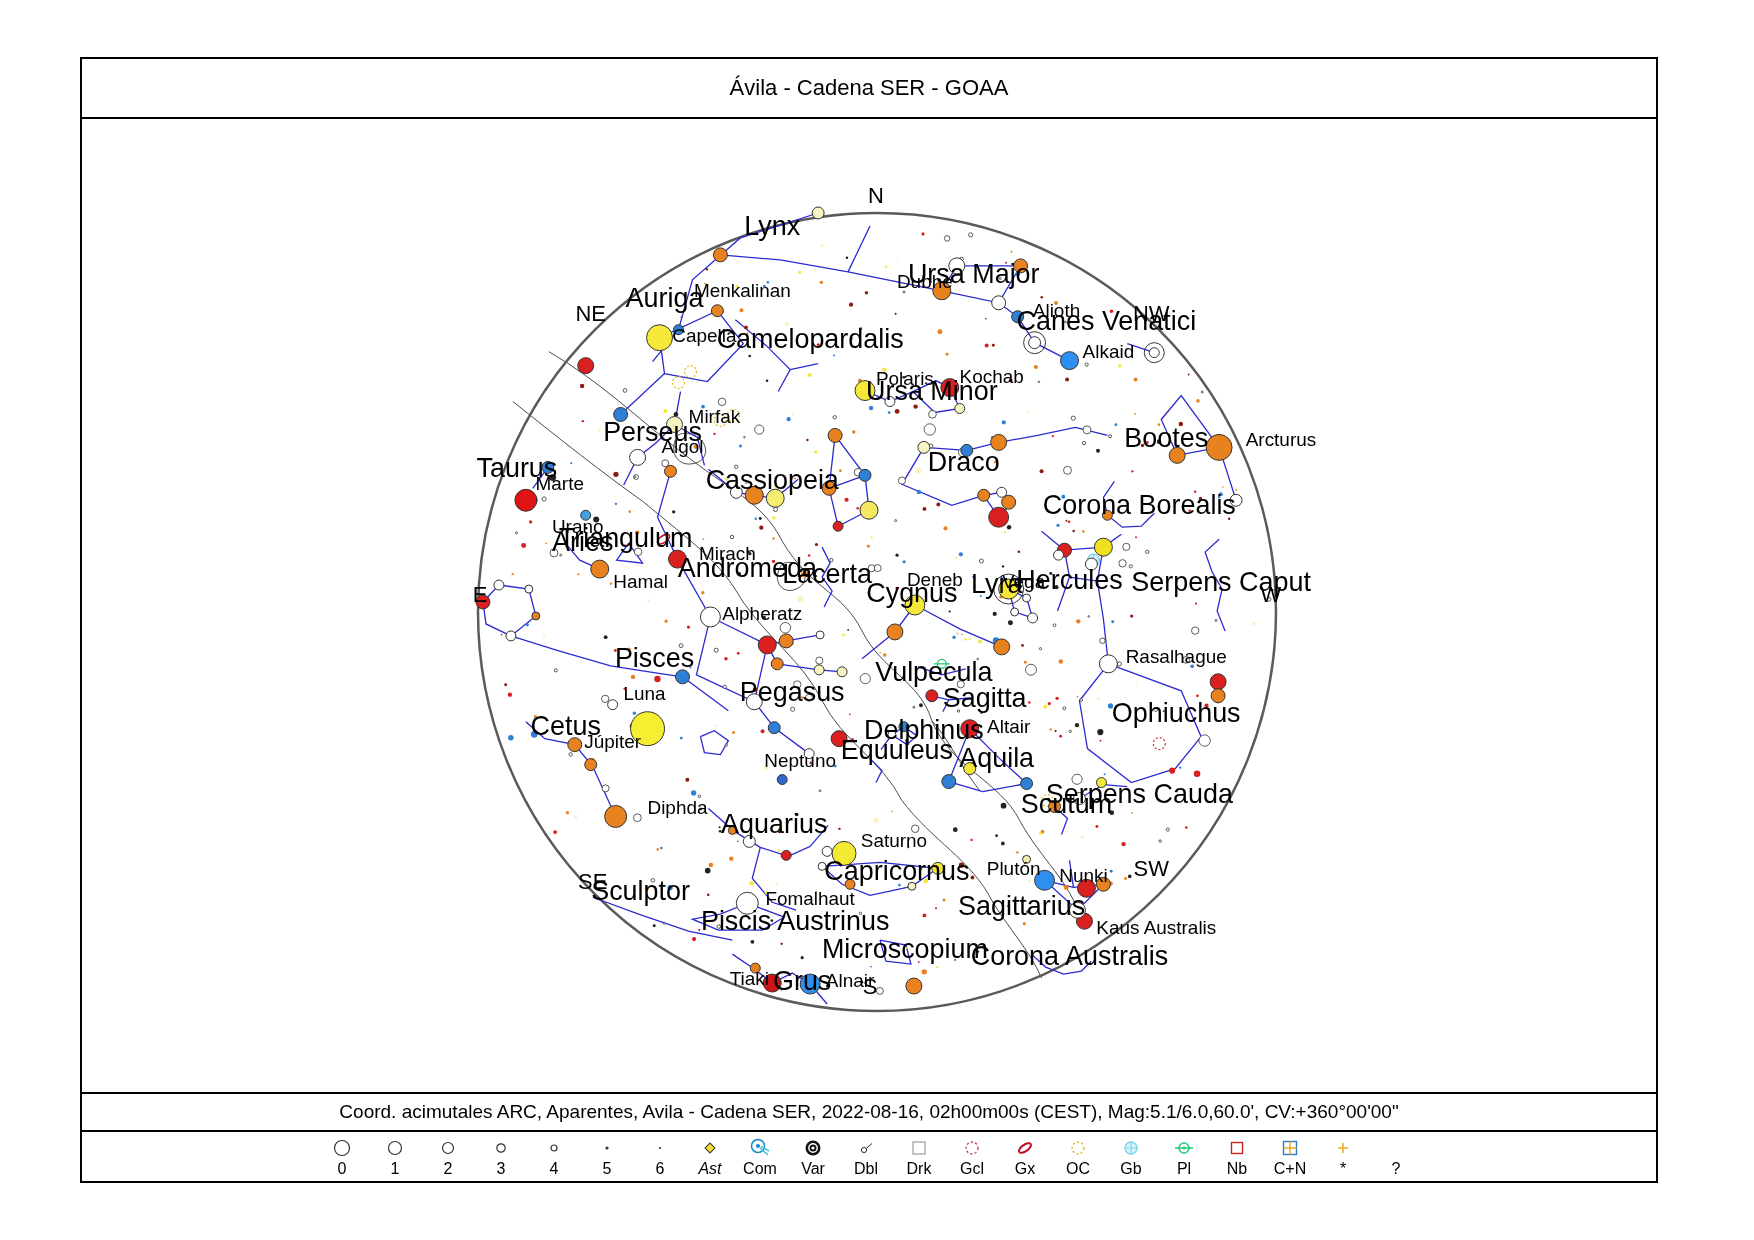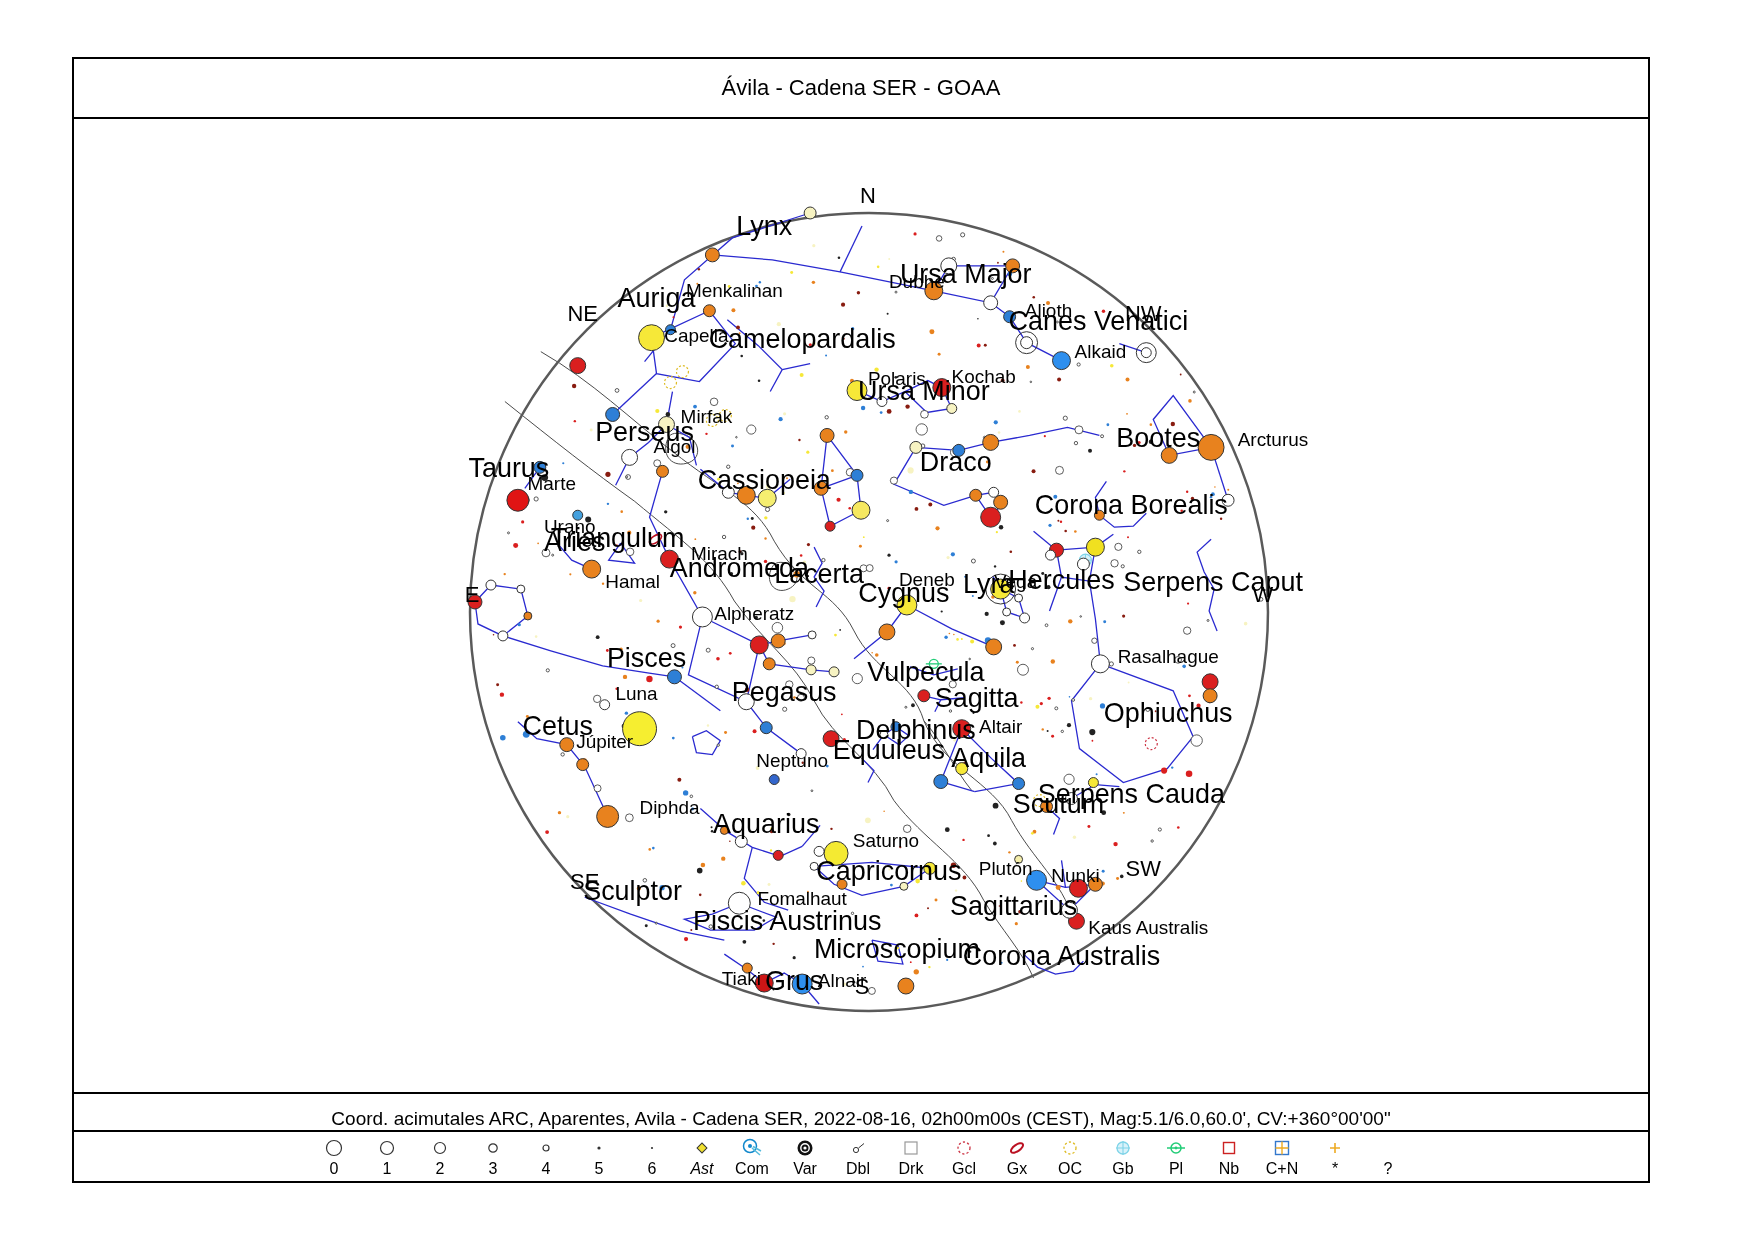--- a/index.html
+++ b/index.html
@@ -1,21 +1,21 @@
 <!DOCTYPE html>
 <html><head>
 <meta charset="utf-8">
 <style>
   html,body{margin:0;padding:0;background:#fff;}
   body{width:1754px;height:1240px;position:relative;font-family:"Liberation Sans",sans-serif;color:#000;}
-  .frame{position:absolute;left:72px;top:57px;width:1578px;height:1126px;border:2px solid #000;box-sizing:border-box;background:#fff;}
+  .frame{position:absolute;left:80px;top:57px;width:1578px;height:1126px;border:2px solid #000;box-sizing:border-box;background:#fff;}
   .title-bar{height:58px;border-bottom:2px solid #000;display:flex;align-items:center;justify-content:center;font-size:22px;}
   .map-panel{height:973px;border-bottom:2px solid #000;position:relative;overflow:hidden;}
   .map-panel svg{display:block;width:100%;height:100%;}
-  .status-bar{height:36px;border-bottom:2px solid #000;display:flex;align-items:flex-end;justify-content:center;font-size:19px;}
+  .status-bar{height:36px;border-bottom:2px solid #000;display:flex;align-items:center;justify-content:center;font-size:19px;}
   .legend-bar{height:47px;display:flex;align-items:center;justify-content:center;gap:21px;padding-top:2px;}
   .legend-item{display:flex;flex-direction:column;align-items:center;width:32px;}
   .legend-item svg{width:22px;height:22px;}
   .legend-item .lbl{font-size:16px;line-height:18px;margin-top:1px;white-space:nowrap;}
   .legend-gap{width:26px;font-style:italic;}
 </style>
 </head>
 <body>
 
 <div class="frame">

